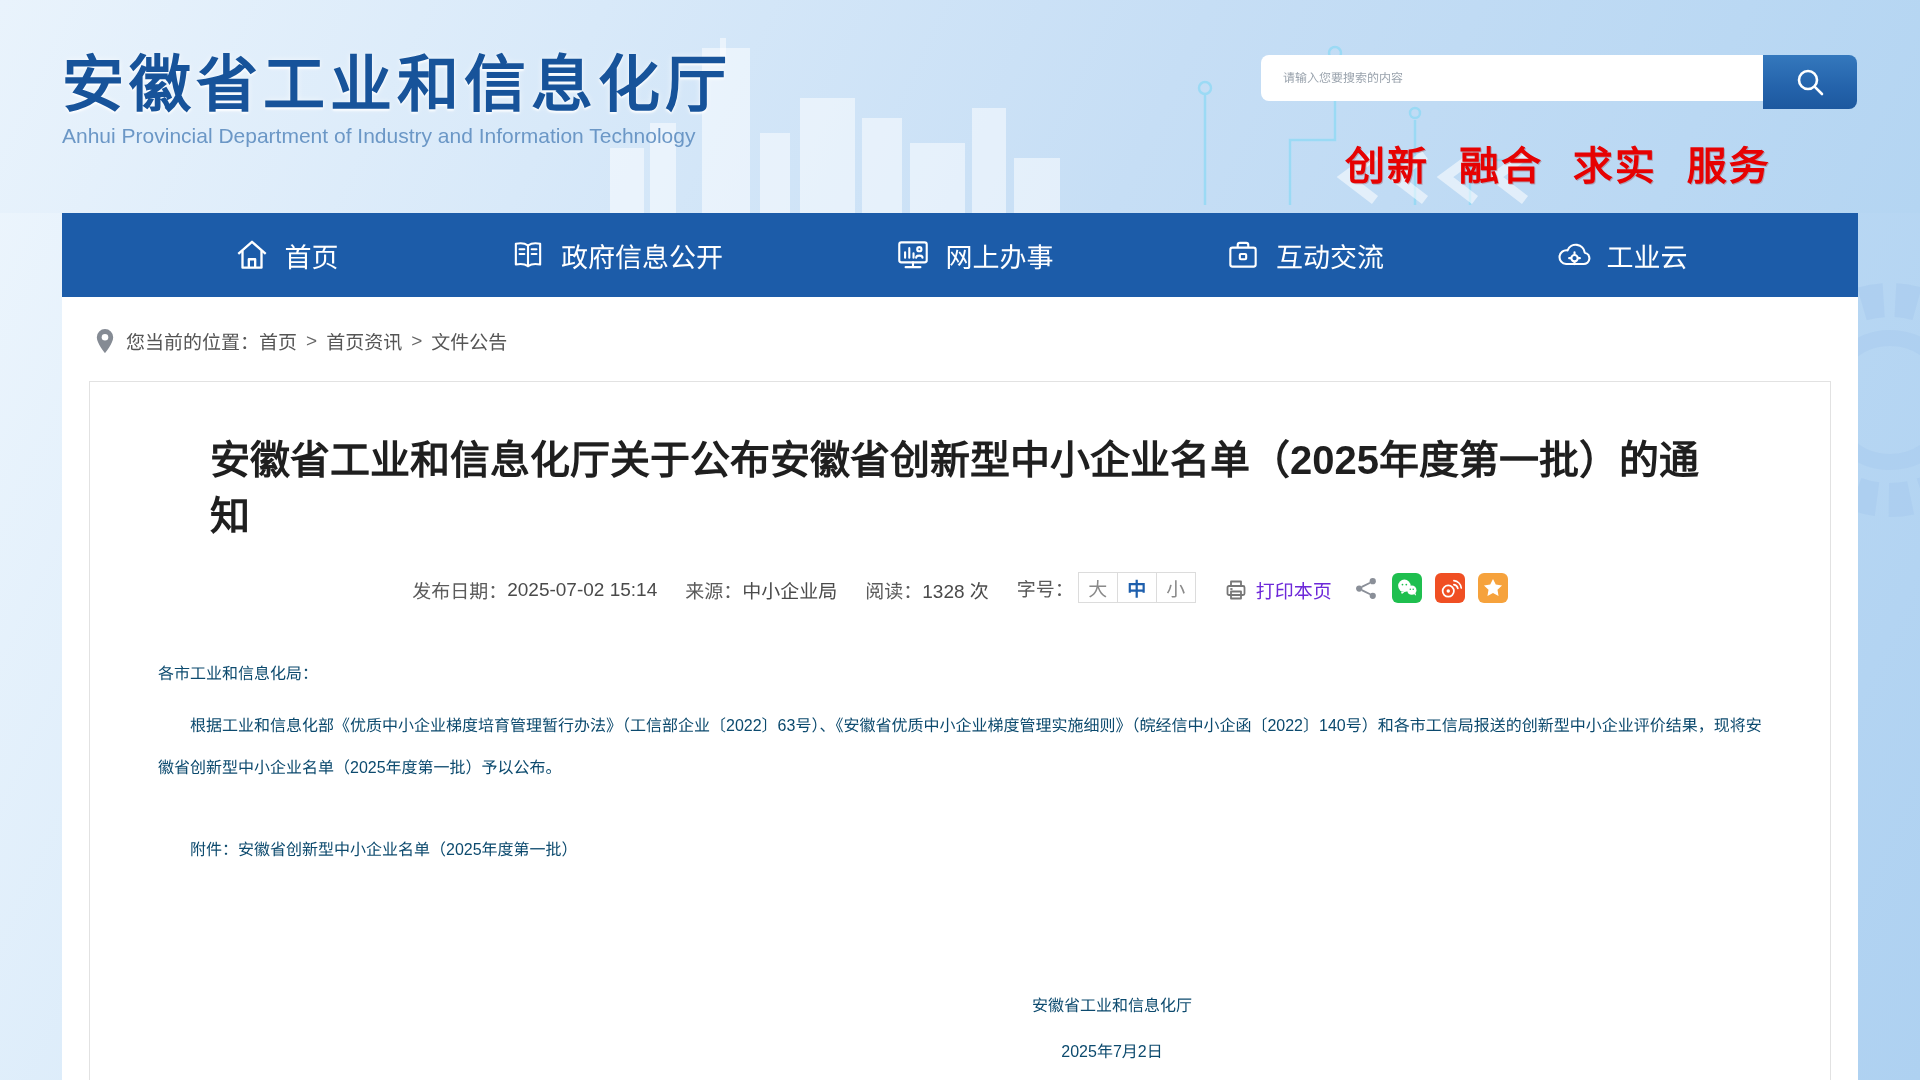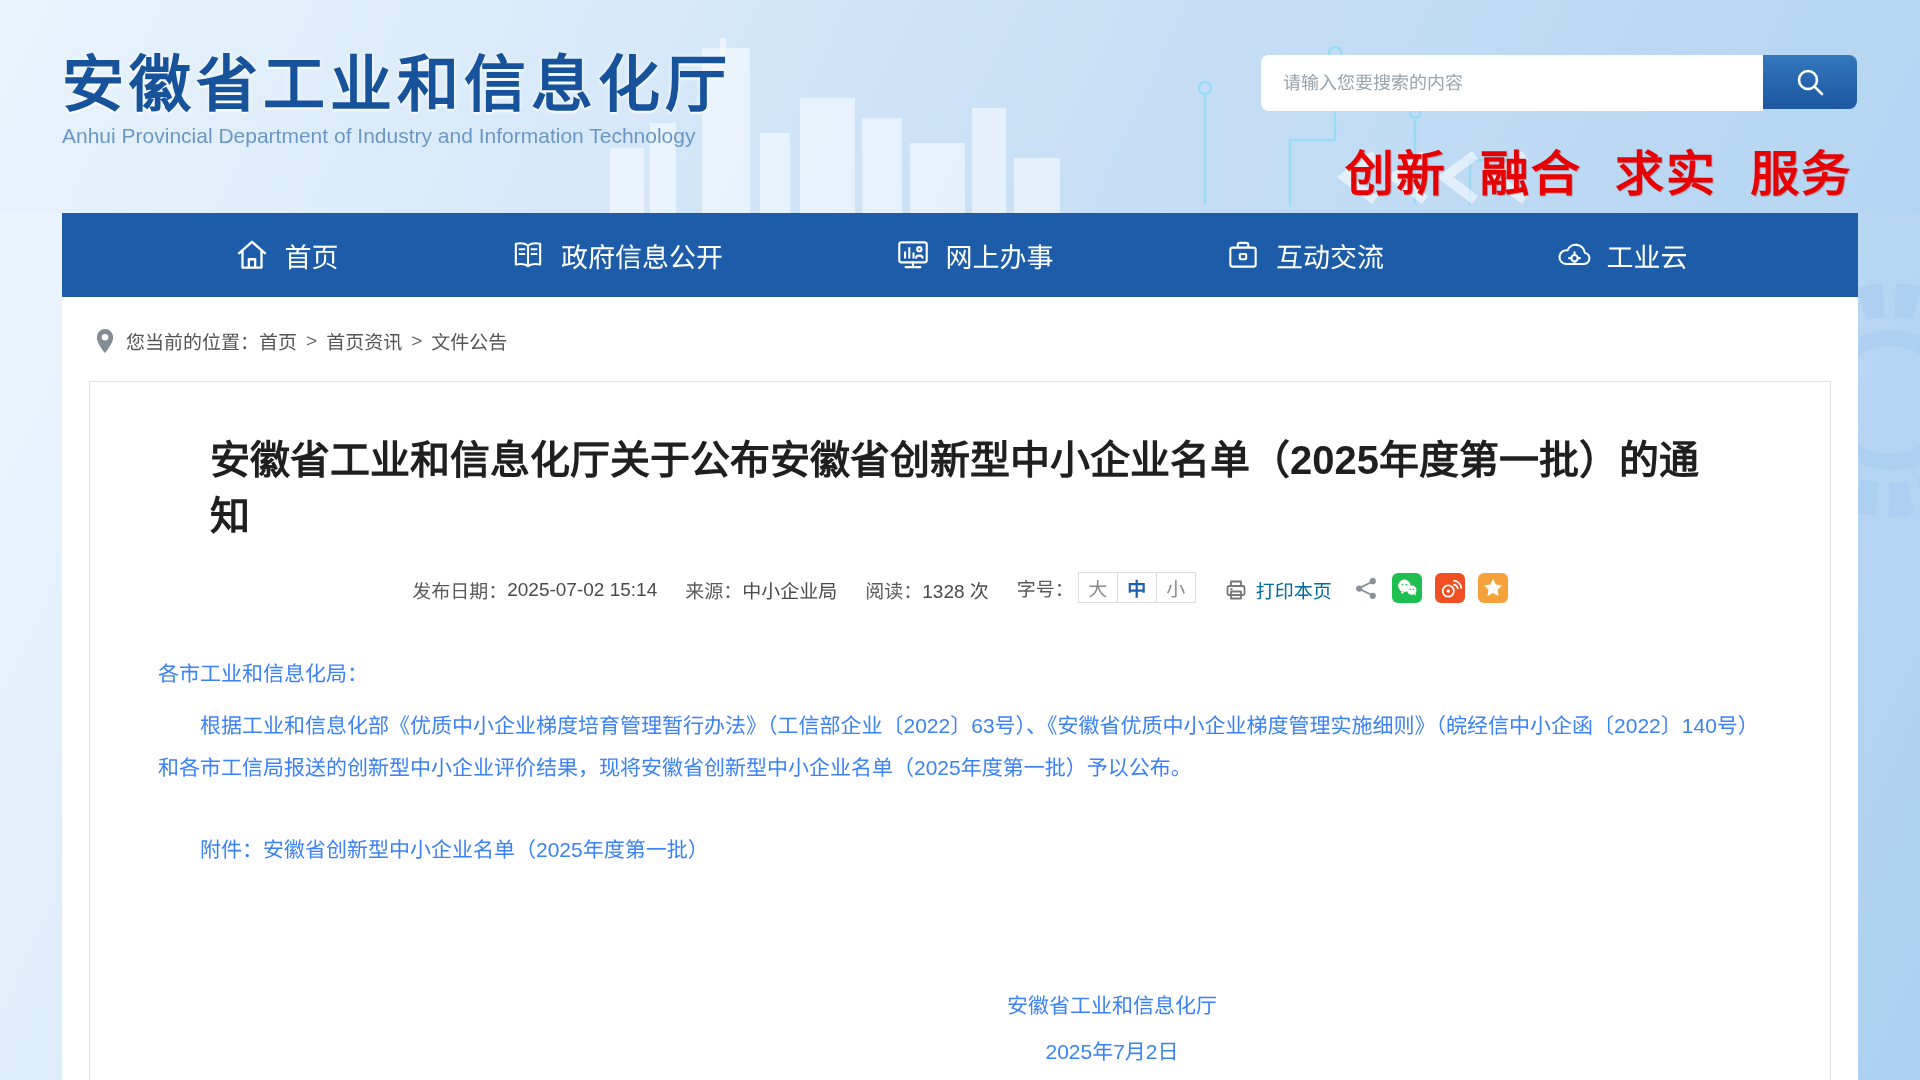--- a/index.html
+++ b/index.html
@@ -11,31 +11,31 @@
   
   .header { position:absolute; left:0; top:0; width:1920px; height:213px;
             background:linear-gradient(115deg,#e9f3fc 0%,#d8e9f9 30%,#c6def5 60%,#b4d5f2 100%); }
   .deco { position:absolute; pointer-events:none; }
   .logo { position:absolute; left:62px; top:34px; cursor:pointer; }
   .site-title { font-size:62px; font-weight:700; color:#17539a; letter-spacing:5px;
                 text-shadow:0 2px 2px rgba(255,255,255,.85), 0 0 6px rgba(255,255,255,.6); }
   .site-subtitle { font-size:21px; color:#6b97c6; }
 
   .search-bar { position:absolute; left:1261px; top:55px; width:596px; height:54px; display:flex; }
-  .search-input { width:502px; height:56px; border:none; outline:none; background:#ffffff;
-                  border-radius:8px 0 0 8px; padding:0 22px; font-size:18px; color:#333;
+  .search-input { width:502px; height:46px; border:none; outline:none; background:#ffffff;
+                  border-radius:8px 0 0 8px; padding:0 22px; font-size:12px; color:#333;
                   font-family:"Liberation Sans","DejaVu Sans",sans-serif; }
   .search-input::placeholder { color:#9aa3ad; }
   .search-btn { width:94px; height:54px; border:none; cursor:pointer; border-radius:0 8px 8px 0;
                 background:linear-gradient(180deg,#3478bd 0%,#2463ab 60%,#1d589f 100%);
                 display:flex; align-items:center; justify-content:center; }
 
   .slogan { position:absolute; left:1345px; top:134px; width:440px;
             font-family:"DejaVu Serif","Liberation Serif",serif;
-            font-size:49px; font-weight:700; color:#e60202; letter-spacing:2px; word-spacing:14px;
+            font-size:40px; font-weight:700; color:#e60202; letter-spacing:2px; word-spacing:14px;
             white-space:nowrap; text-shadow:1px 1px 0 rgba(120,0,0,.25); }
 
   
   .nav { position:absolute; left:62px; top:213px; width:1796px; height:84px;
          background:#1c5ca9; display:flex; justify-content:space-evenly; align-items:center; }
   .nav-item { display:flex; align-items:center; gap:14px; color:#ffffff; font-size:27px;
               text-decoration:none; cursor:pointer; }
   .nav-item svg { display:block; }
 
   
@@ -54,30 +54,30 @@
   .meta-row { margin-top:28px; display:flex; justify-content:center; align-items:flex-end;
               font-size:19px; color:#5b5b5b; }
   .meta-item { display:flex; align-items:center; margin-right:28px; white-space:nowrap; }
   .meta-item .val { color:#4a4a4a; }
   .fontsize-group { display:inline-flex; margin-left:4px; }
   .fs-btn { width:40px; height:31px; display:inline-flex; align-items:center; justify-content:center;
             border:1px solid #dcdcdc; background:#fff; font-size:19px; color:#8a8a8a;
             cursor:pointer; margin-left:-1px; }
   .fs-btn:first-child { margin-left:0; }
   .fs-btn.selected { color:#1e5fad; font-weight:700; }
-  .print-btn { display:flex; align-items:center; gap:8px; margin-right:22px; cursor:pointer; color:#0369a1; }
+  .print-btn { display:flex; align-items:center; gap:8px; margin-right:22px; cursor:pointer; color:#6d28d9; }
   .share-group { display:flex; align-items:center; gap:13px; }
   .share-sq { width:30px; height:30px; border-radius:6px; display:flex; align-items:center;
               justify-content:center; cursor:pointer; }
   .share-sq.wechat { background:#1fbf4f; }
   .share-sq.weibo  { background:#f04f23; }
   .share-sq.qzone  { background:#f6a23c; }
   .share-alt { cursor:pointer; display:flex; align-items:center; }
 
-  .article-body { margin:50px 68px 0 68px; font-size:21px; color:#3b82f6; line-height:42px; }
+  .article-body { margin:50px 68px 0 68px; font-size:16px; color:#0c4a6e; line-height:42px; }
   .salutation { margin-bottom:10px; }
   .para { text-indent:2em; }
   .attachment { margin-top:40px; text-indent:2em; }
   .attachment span { cursor:pointer; }
   .signature { margin-top:112px; text-align:center; position:relative; left:152px; }
   .signature .sig-line { line-height:46px; }
 
   
   .gear-watermark { position:absolute; right:-70px; top:250px; }
 </style>

